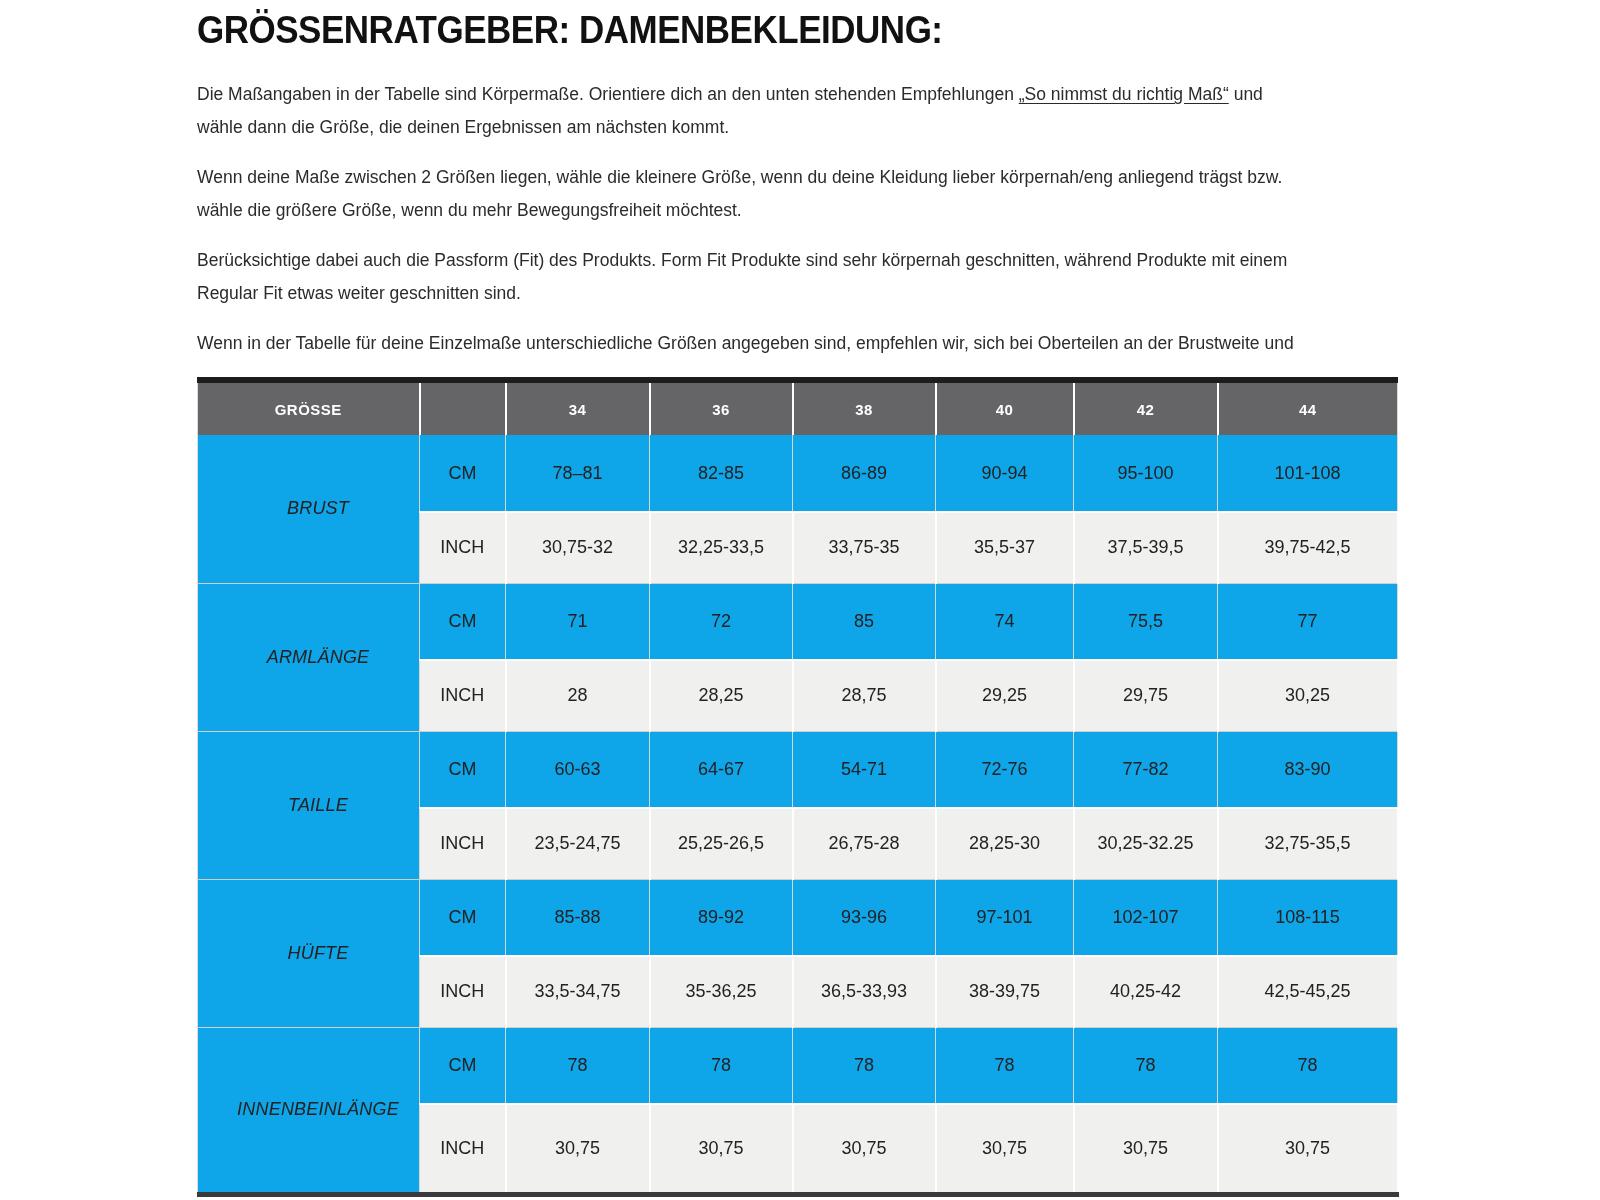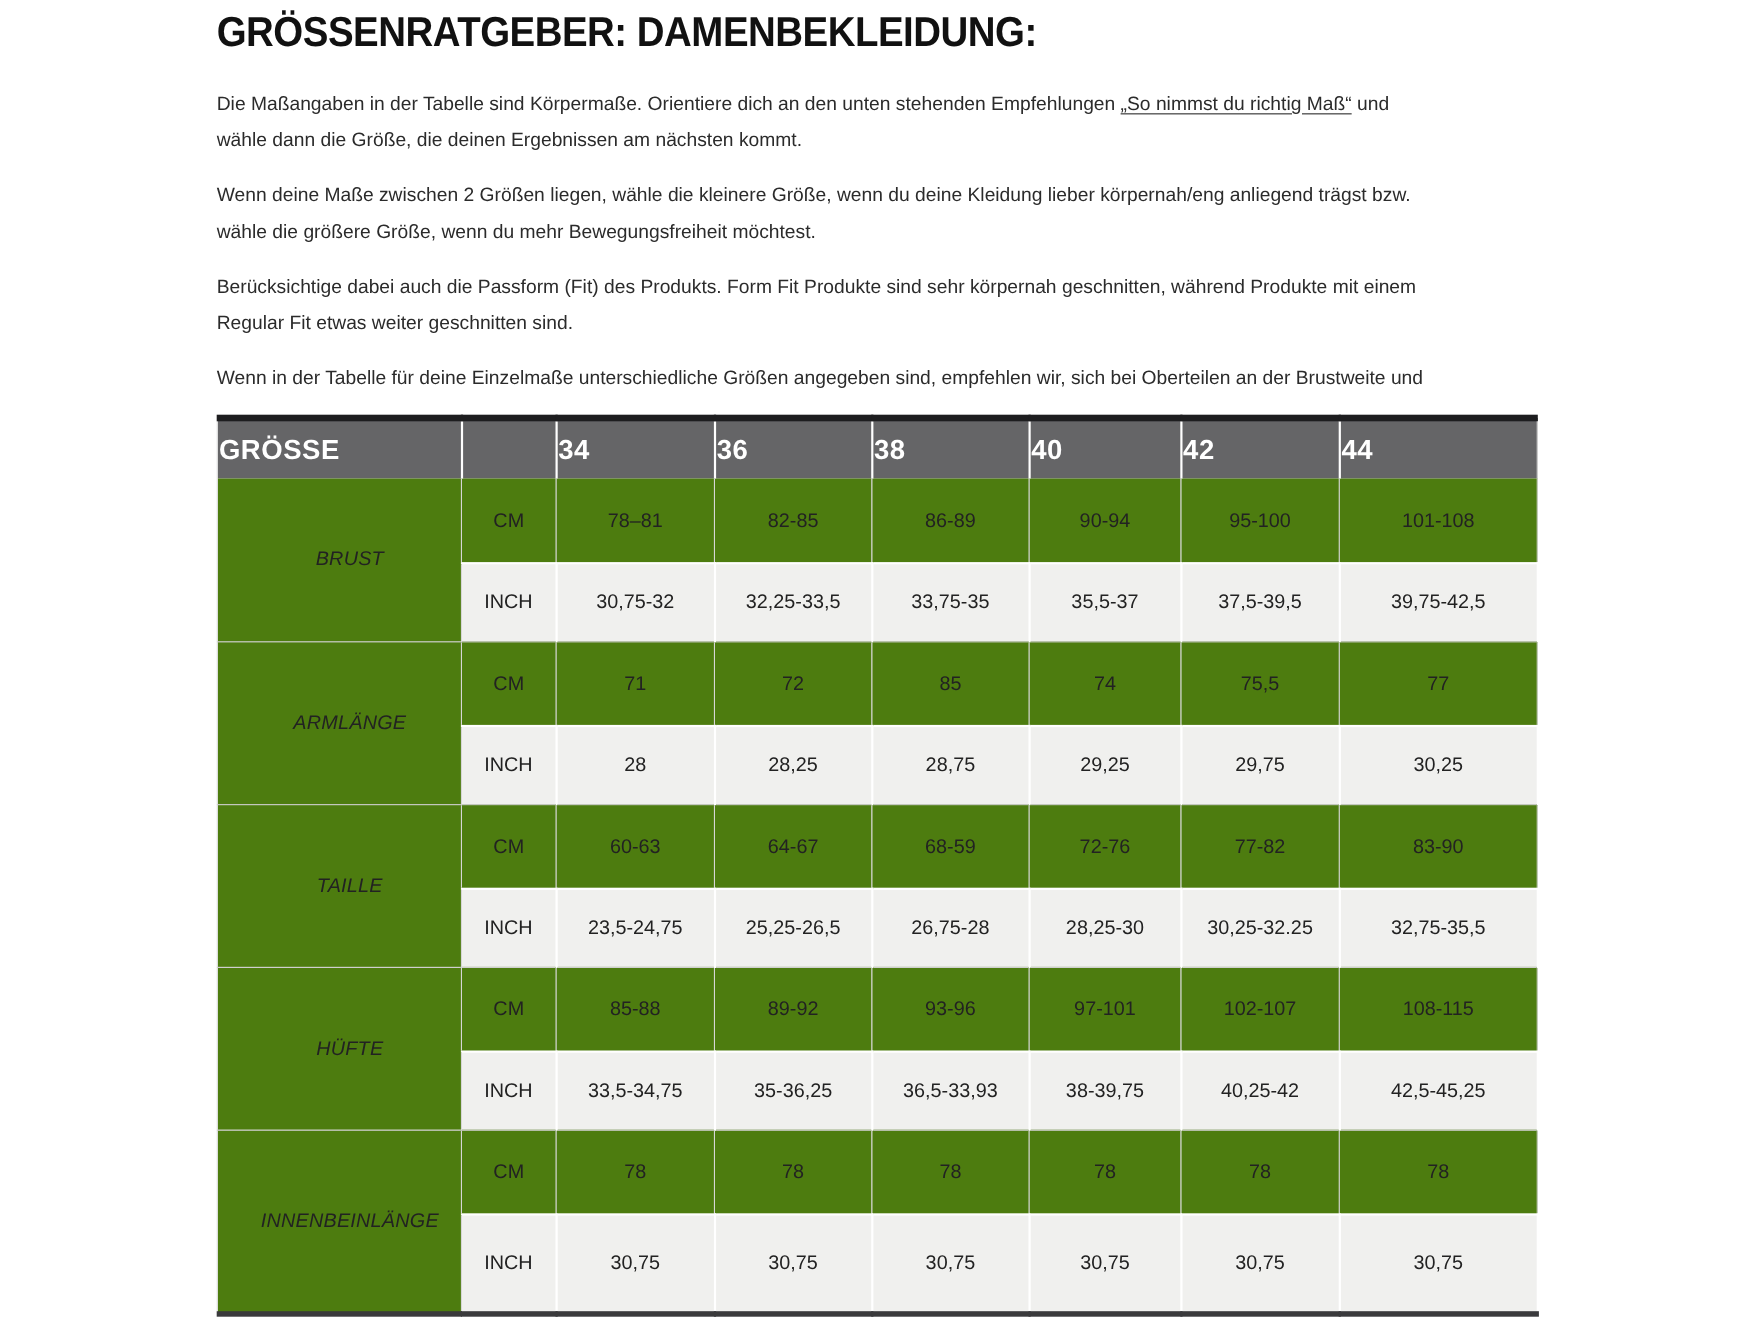--- a/index.html
+++ b/index.html
@@ -34,29 +34,29 @@
   table.size-table{
     width:1200px;table-layout:fixed;border-collapse:collapse;
     margin-top:8px;
     border-top:6px solid var(--table-top-border);
     border-bottom:5px solid var(--table-bottom-border);
     border-left:1px solid #dcdcdc;
     border-right:1px solid #dcdcdc;
   }
   table.size-table thead th{
     background:var(--header-bg);color:var(--header-text);
-    height:55px;font-size:25px;font-weight:700;text-align:left;
+    height:55px;font-size:15px;font-weight:700;text-align:center;
     border-right:2px solid #ffffff;letter-spacing:0.5px;
   }
   table.size-table thead th:last-child{border-right:none;}
   table.size-table tbody td{
     text-align:center;font-size:18px;color:#222;font-weight:400;
   }
   tr.row-cm td{
-    height:77px;background:#4d7c0f;
+    height:77px;background:#0ea5e9;
     border-right:1px solid var(--cell-border);
     border-top:1px solid var(--group-separator);
   }
   tr.row-cm.first td{border-top:none;}
   td.cell-label{
     text-align:center;padding-left:20px;
     font-weight:700;font-size:18px;color:#161616;background:#ffffff;
     border-right:1px solid var(--cell-border);
     letter-spacing:0.2px;
     font-style:italic;
@@ -158,21 +158,21 @@
         <td>29,25</td>
         <td>29,75</td>
         <td>30,25</td>
       </tr>
 
       <tr class="row-cm">
         <td class="cell-label" rowspan="2">TAILLE</td>
         <td class="cell-unit">CM</td>
         <td>60-63</td>
         <td>64-67</td>
-        <td>68-59</td>
+        <td>54-71</td>
         <td>72-76</td>
         <td>77-82</td>
         <td>83-90</td>
       </tr>
       <tr class="row-inch">
         <td class="cell-unit">INCH</td>
         <td>23,5-24,75</td>
         <td>25,25-26,5</td>
         <td>26,75-28</td>
         <td>28,25-30</td>

